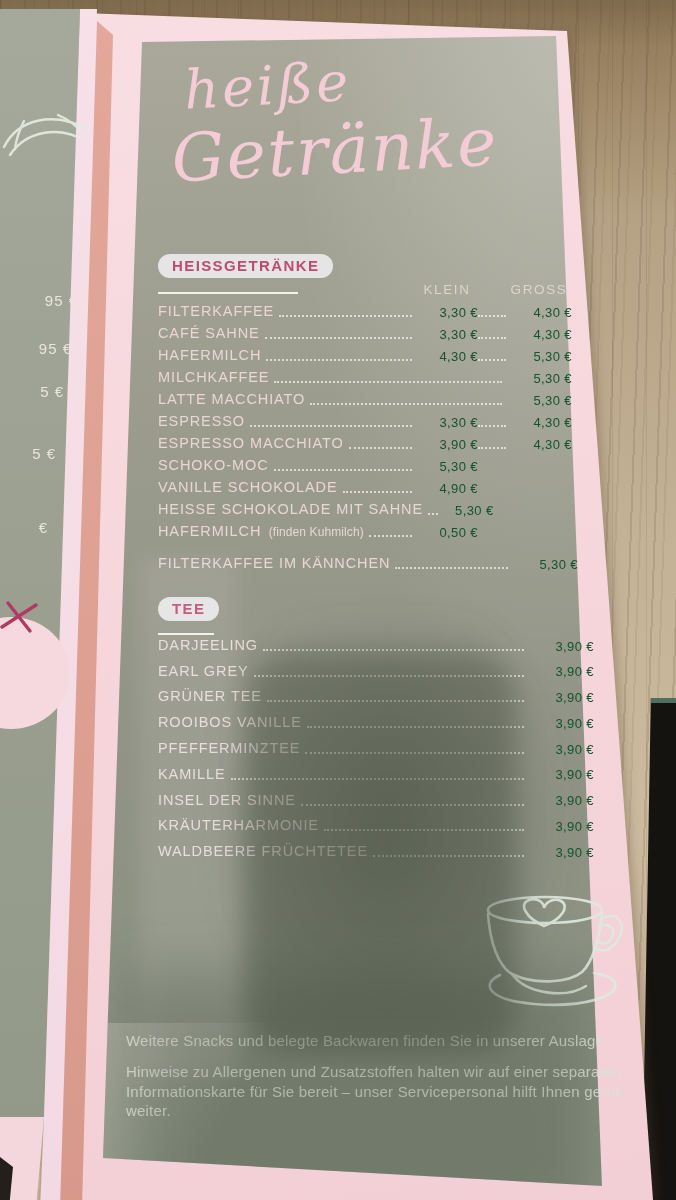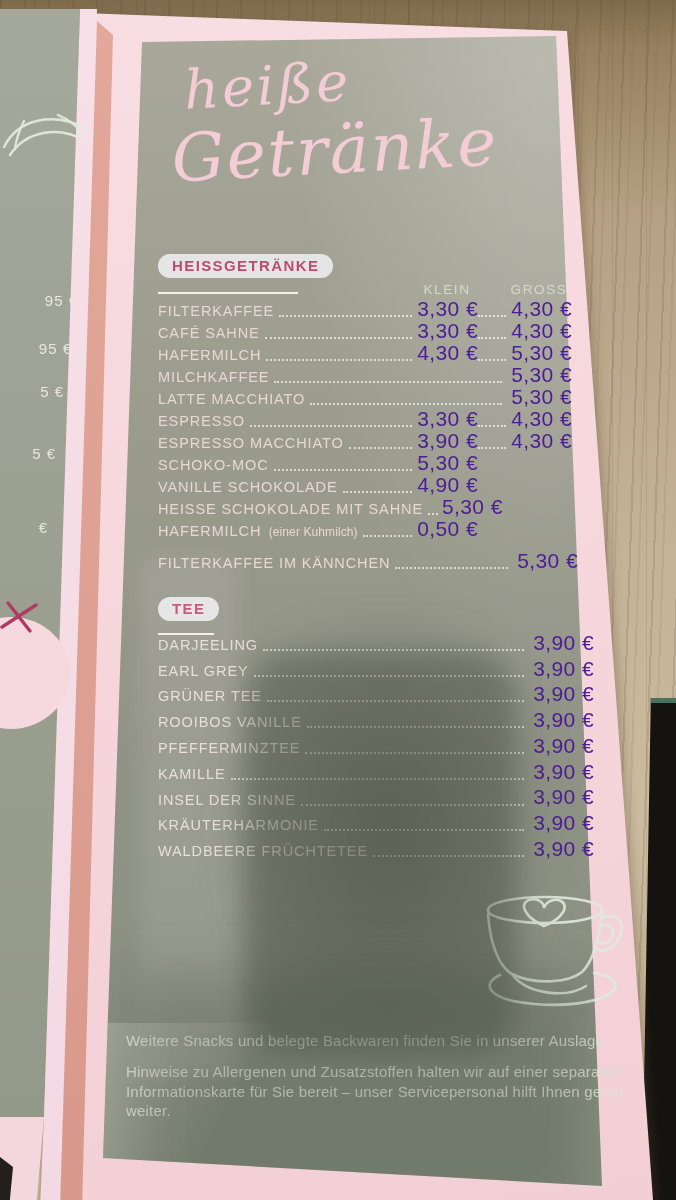--- a/index.html
+++ b/index.html
@@ -72,21 +72,21 @@
   .hrow { height:21px; }
   .iname { font-size:14.5px; letter-spacing:.9px; color:#e9d6d5; white-space:nowrap; line-height:1.1; }
   .tea-rows .iname { color:#e6dcd8; }
   .inote { font-size:12px; letter-spacing:.1px; color:#e9d6d5; margin-left:4px; }
   .leader { flex:1 1 auto; border-bottom:2px dotted rgba(248,244,238,.72); margin:0 4px 3px 5px; min-width:10px; }
   .leader.blank { border-bottom:none; }
   .col-klein { width:62px; text-align:right; }
   .col-mid { width:28px; }
   .col-mid.dot { border-bottom:2px dotted rgba(248,244,238,.72); margin-bottom:3px; }
   .col-gross { width:66px; text-align:right; }
-  .price { font-size:21px; color:#4c1d95; letter-spacing:.4px; line-height:1.1; white-space:nowrap; }
+  .price { font-size:13px; color:#14532d; letter-spacing:.4px; line-height:1.1; white-space:nowrap; }
   .chead { font-size:13.5px; color:#dbd5ca; letter-spacing:1.6px; text-align:center; line-height:1.1; }
 
   .cup { position:absolute; left:468px; top:874px; }
   .footer { position:absolute; left:126px; top:1031px; width:516px; color:#dbe1d4;
     font-size:15px; letter-spacing:.2px; line-height:1.32; }
   .footer p + p { margin-top:11px; }
 
   
   .leftpage { position:absolute; left:0; top:9px; width:118px; height:1200px; z-index:6; }
   .lp-grey { position:absolute; inset:0; background:linear-gradient(180deg,#a5a99c 0%, #9a9f90 50%, #929888 100%);
@@ -193,21 +193,21 @@
           <span class="col-gross"></span>
         </div>
         <div class="mrow">
           <span class="iname">HEISSE SCHOKOLADE MIT SAHNE</span>
           <span class="leader"></span>
           <span class="col-klein price">5,30 €</span>
           <span class="col-mid"></span>
           <span class="col-gross"></span>
         </div>
         <div class="mrow">
-          <span class="iname">HAFERMILCH<span class="inote"> (einer Kuhmilch)</span></span>
+          <span class="iname">HAFERMILCH<span class="inote"> (finden Kuhmilch)</span></span>
           <span class="leader"></span>
           <span class="col-klein price">0,50 €</span>
           <span class="col-mid"></span>
           <span class="col-gross"></span>
         </div>
       </div>
     <div class="rows kaennchen-row" id="kaennchen-row">
         <div class="mrow">
           <span class="iname">FILTERKAFFEE IM KÄNNCHEN</span>
           <span class="leader"></span>

